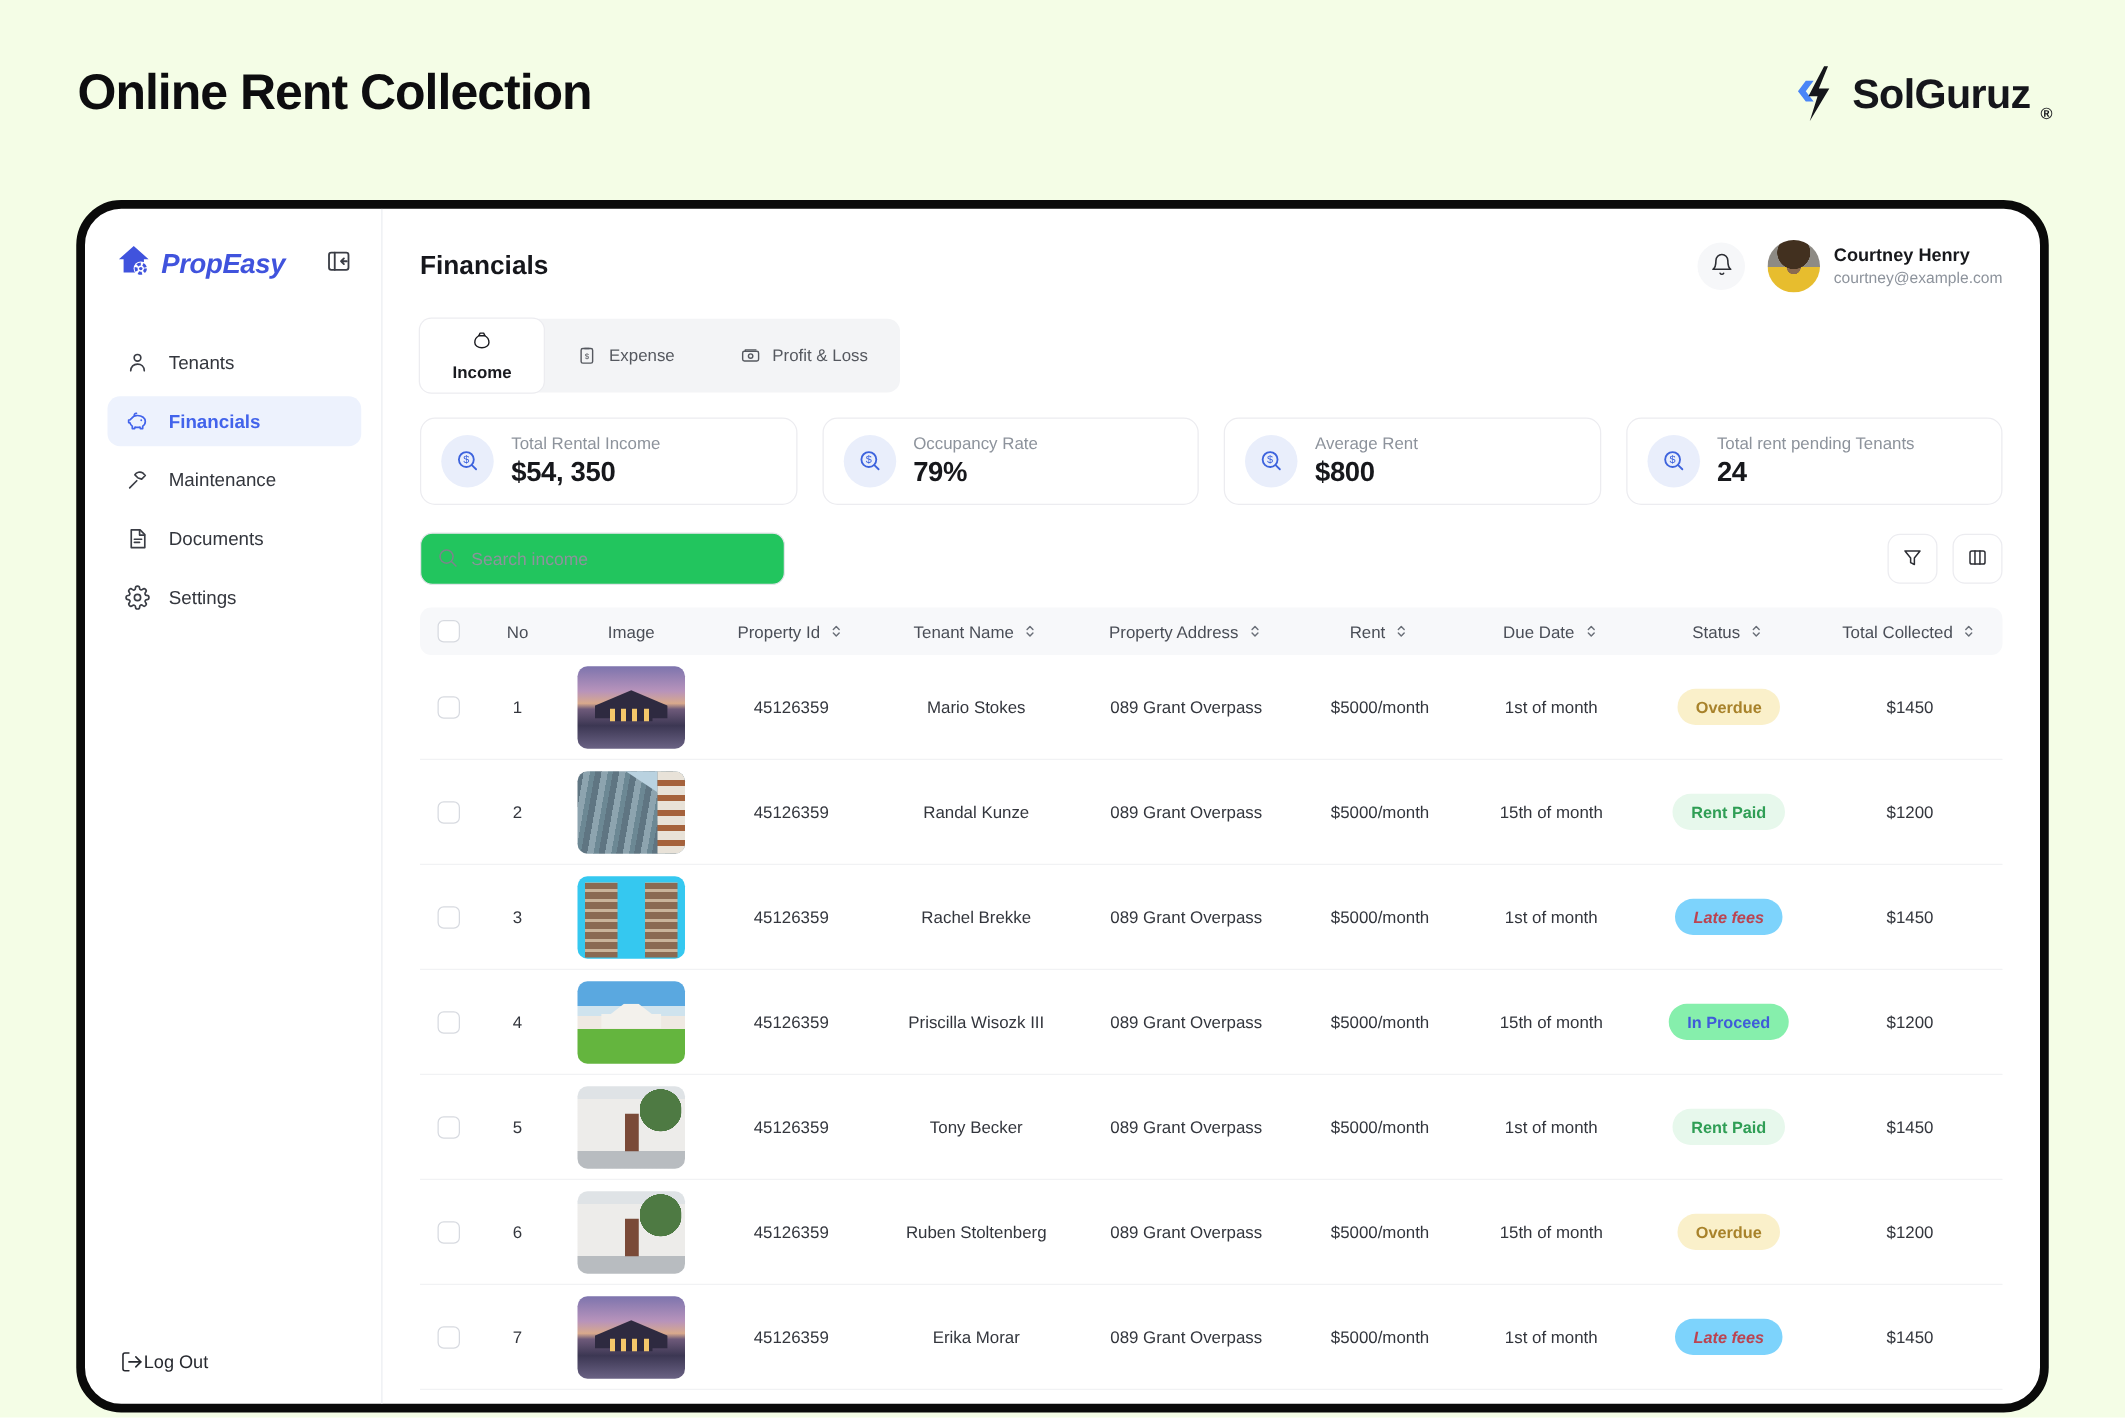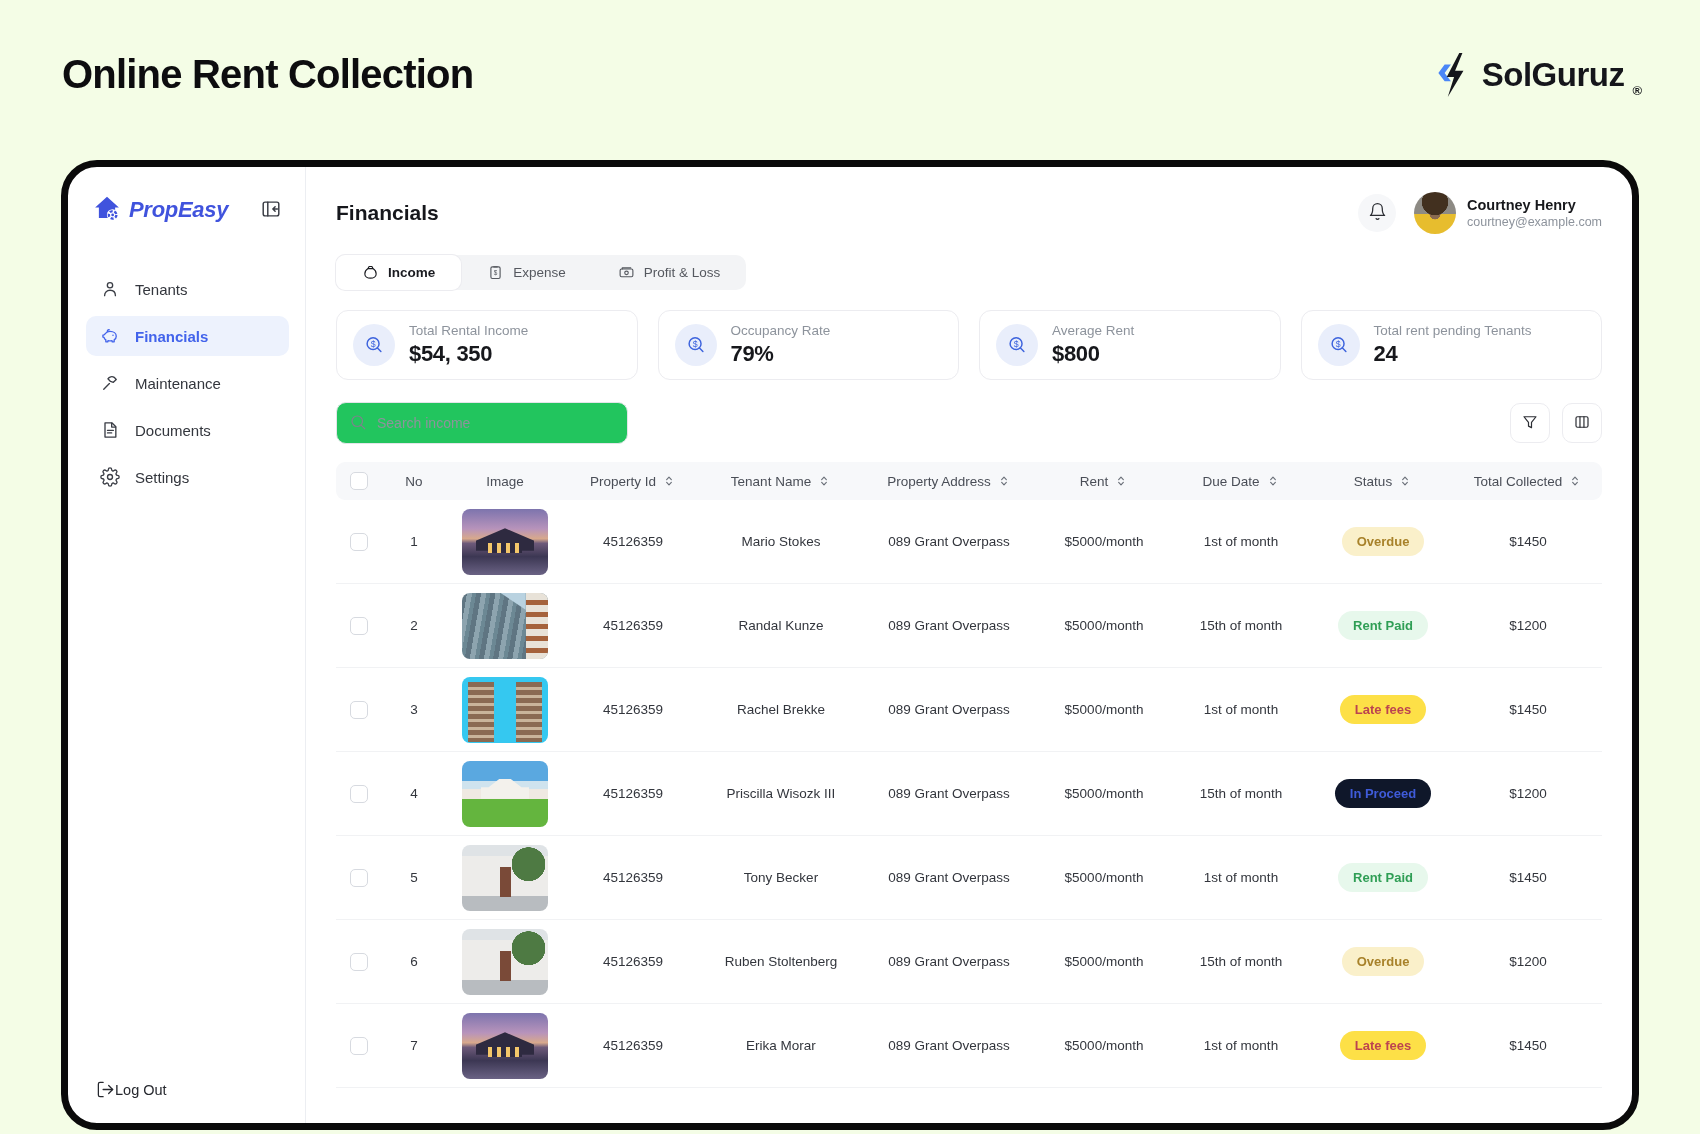--- a/index.html
+++ b/index.html
@@ -64,21 +64,21 @@
       radial-gradient(circle at 50% 52%, #8a6a50 0 18%, transparent 19%),
       linear-gradient(180deg,#8d8a84 0 52%, #e7bd2e 52% 100%);
   }
   .user-name { font-size:14.5px; font-weight:700; color:#17181c; }
   .user-email { font-size:12.5px; color:#8d939c; margin-top:2px; }
 
   
   .tabs { margin-top:20px; display:inline-flex; background:#f3f4f6; border-radius:10px; width:fit-content; }
   .tab { display:flex; align-items:center; gap:9px; padding:9px 26px; font-size:13.5px; color:#55585f; border-radius:9px; cursor:pointer; }
   .tab .icn, .tab .icn svg { width:17px; height:17px; display:flex; }
-  .tab.active { background:#fff; color:#1a1b20; font-weight:700; box-shadow:0 0 0 1px #ececf0; }
+  .tab.active { background:#fff; color:#1a1b20; font-weight:700; box-shadow:0 0 0 1px #ececf0;flex-direction:column; }
 
   
   .stats { margin-top:20px; display:flex; gap:20px; }
   .stat-card { flex:1; border:1px solid #ececf0; border-radius:12px; padding:12px 16px; display:flex; gap:14px; align-items:center; background:#fff; }
   .stat-icon { width:42px; height:42px; border-radius:50%; background:#e9eefb; color:#3d63dd; flex:0 0 42px; display:flex; align-items:center; justify-content:center; }
   .stat-icon svg { width:22px; height:22px; }
   .stat-label { font-size:13.5px; color:#8d939c; }
   .stat-value { font-size:22px; font-weight:800; color:#17181c; margin-top:3px; letter-spacing:-0.3px; }
 
   
@@ -99,22 +99,22 @@
   .hcell { display:flex; align-items:center; justify-content:center; gap:6px; }
   .hcell .sort { width:14px; height:14px; color:#6a6f78; display:flex; }
   .hcell .sort svg { width:14px; height:14px; }
   .tbody .trow { height:84px; border-bottom:1px solid #f1f2f4; font-size:13.5px; color:#33363d; }
   .cell { text-align:center; }
   .cell-check { display:flex; justify-content:center; }
   .checkbox { width:18px; height:18px; border:1.5px solid #d7dae0; border-radius:5px; background:#fff; display:inline-block; cursor:pointer; }
   .badge { display:inline-block; padding:7px 15px; border-radius:15px; font-size:13px; font-weight:600; }
   .badge--overdue { background:#faf0ca; color:#a8822a; }
   .badge--paid    { background:#e7f8ec; color:#2f9e55; }
-  .badge--late    { background:#fde047; color:#bc4350; }
-  .badge--proceed { background:#0f172a; color:#3f5bd9; }
+  .badge--late    { background:#7dd3fc; color:#bc4350;font-style:italic; }
+  .badge--proceed { background:#86efac; color:#3f5bd9; }
 
   
   .pimg { width:86px; height:66px; border-radius:8px; margin:0 auto; position:relative; overflow:hidden; }
   .pimg--dusk-house { background:linear-gradient(180deg,#7d74ad 0%,#b793bb 30%,#d8a98c 45%,#6e5a7a 52%,#3c3753 72%,#6a6284 100%); }
   .pimg--dusk-house::before { content:""; position:absolute; left:16%; right:16%; top:30%; height:34%; background:#2e2a40; clip-path:polygon(50% 0,100% 55%,100% 100%,0 100%,0 55%); }
   .pimg--dusk-house::after { content:""; position:absolute; left:30%; right:30%; top:52%; height:15%; background:repeating-linear-gradient(90deg,#f4c76a 0 4px,#2e2a40 4px 9px); }
   .pimg--glass-tower { background:repeating-linear-gradient(100deg,#5f7582 0 5px,#8da4af 5px 10px,#6c8894 10px 14px); }
   .pimg--glass-tower::before { content:""; position:absolute; right:0; top:0; width:26%; height:100%; background:repeating-linear-gradient(180deg,#e8e2d8 0 7px,#a5623c 7px 12px); }
   .pimg--glass-tower::after { content:""; position:absolute; right:26%; top:0; width:30%; height:26%; background:#b9d2e0; clip-path:polygon(0 0,100% 0,100% 100%); }
   .pimg--twin-towers { background:#35c8f0; }

